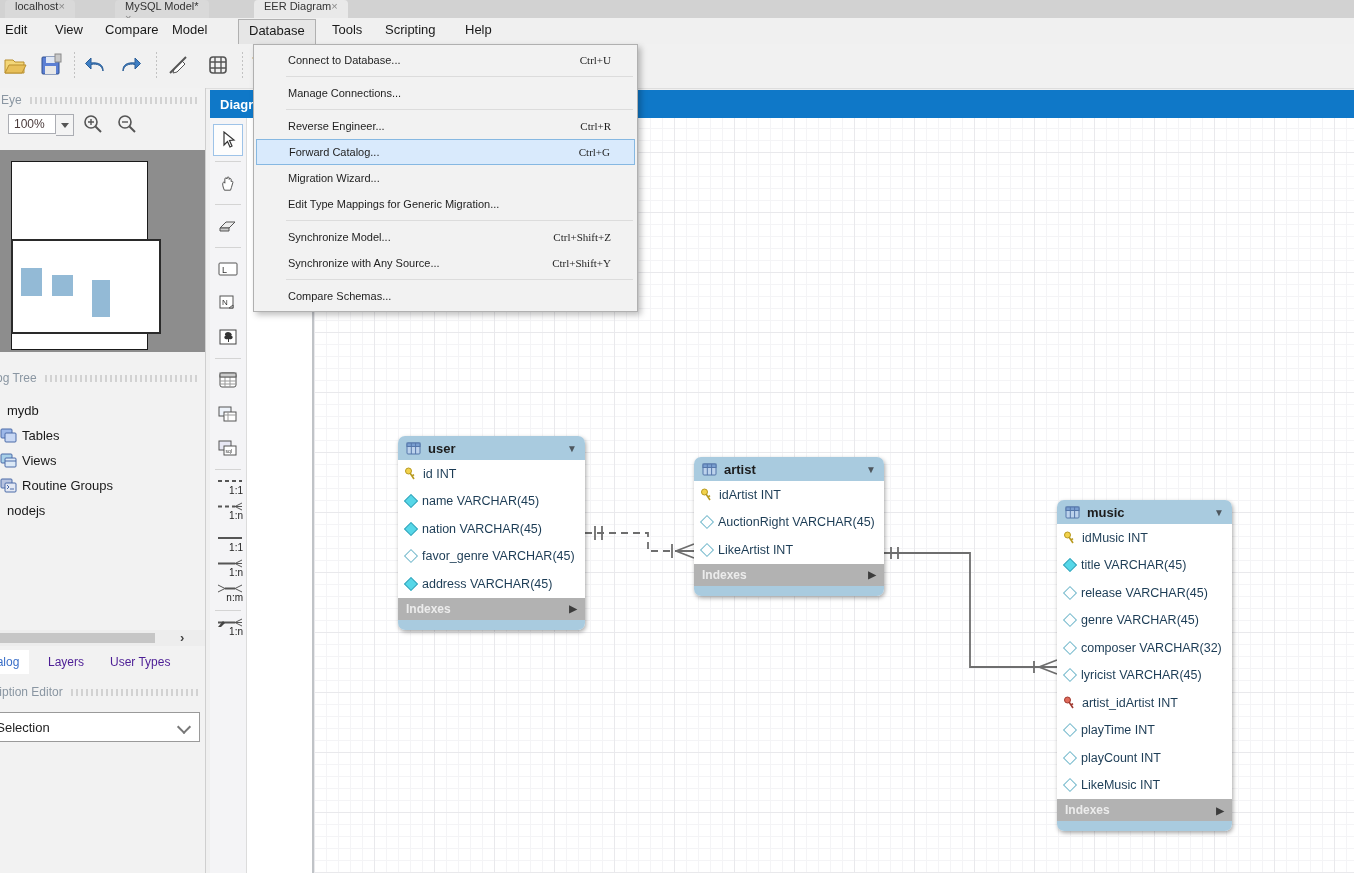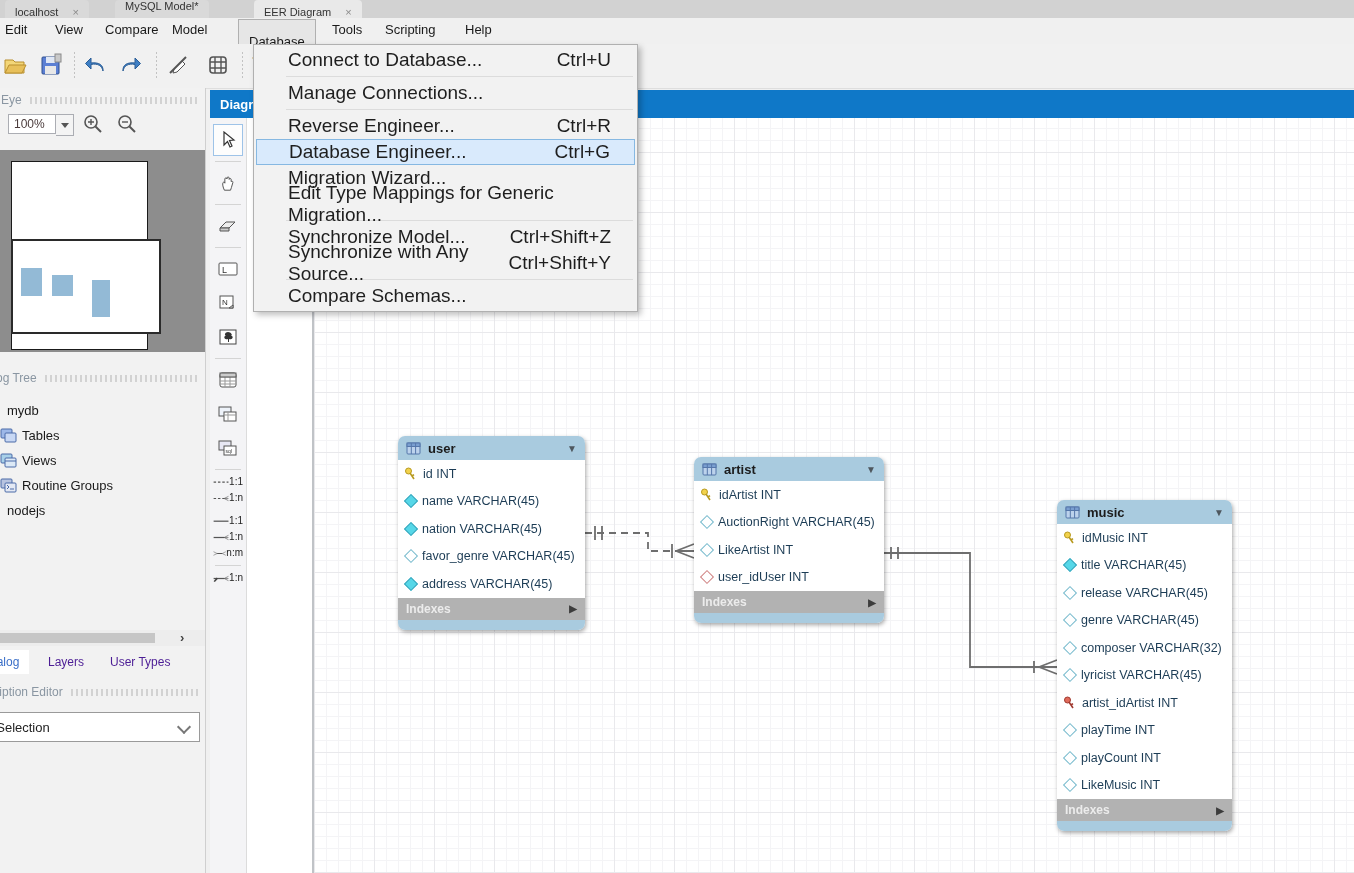--- a/index.html
+++ b/index.html
@@ -2,30 +2,30 @@
 <html><head>
 <meta charset="utf-8">
 <style>
   html,body{margin:0;padding:0;width:1354px;height:873px;overflow:hidden;
     font-family:"Liberation Sans",sans-serif;background:#f0f0f0;}
   #app{position:absolute;left:-40px;top:0;width:1394px;height:873px;background:#f0f0f0;}
   .abs{position:absolute;}
 
   
   #tabbar{left:0;top:0;width:1394px;height:18px;background:#d2d2d2;}
-  .wtab{position:absolute;top:0;height:18px;display:flex;align-items:flex-end;gap:14px;
+  .wtab{position:absolute;top:0;height:18px;display:flex;align-items:flex-start;
         padding:0 10px;font-size:11px;color:#333;background:#d9d9d9;border-radius:4px 4px 0 0;}
   .wtab .x{color:#8a8a8a;font-size:11px;}
   .wtab.active{background:#e9e9e9;margin-left:6px;}
 
   
   #menubar{left:0;top:18px;width:1394px;height:26px;background:#f0f0f0;font-size:13px;color:#1a1a1a;}
   .mbi{position:absolute;top:4px;}
   .mbi.open{background:#e6e6e6;border:1px solid #b0b0b0;border-bottom:none;
-            padding:14px 10px 6px 10px;top:1px;}
+            padding:3px 10px 6px 10px;top:1px;}
 
   
   #toolbar{left:0;top:44px;width:1394px;height:44px;background:#f1f1f1;border-bottom:1px solid #dedede;}
   .tbico{position:absolute;top:8px;width:26px;height:26px;}
   .tbsep{position:absolute;top:8px;width:1px;height:26px;
          background:repeating-linear-gradient(0deg,#c2c2c2 0 2px,transparent 2px 4px);}
 
   
   #leftpanel{left:0;top:88px;width:245px;height:785px;background:#f2f2f2;border-right:1px solid #cfcfcf;}
   .phdr{position:absolute;left:0;width:245px;height:20px;display:flex;align-items:center;
@@ -60,21 +60,21 @@
         border-bottom:2px solid #777;transform:rotate(45deg);}
 
   
   #bluebar{left:250px;top:90px;width:1144px;height:28px;background:#0f78c8;display:flex;align-items:center;}
   #bluebar .cap{color:#fff;font-size:13px;font-weight:bold;padding-left:10px;}
   #vtools{left:250px;top:118px;width:37px;height:755px;background:#f4f4f6;border-right:1px solid #dcdcdc;
           display:flex;flex-direction:column;align-items:center;padding-top:5px;box-sizing:border-box;}
   .vt{width:30px;height:32px;display:flex;align-items:center;justify-content:center;margin:1px 0;}
   .vt.sel{border:1px solid #9ec3e8;background:#fdfdfd;box-sizing:border-box;}
   .vtsep{width:26px;height:1px;background:#d4d4d4;margin:4px 0;}
-  .reltool{display:flex;flex-direction:row;align-items:flex-end;width:30px;margin:3px 16px;text-align:center;}
+  .reltool{display:flex;flex-direction:column;align-items:flex-end;width:30px;margin:3px 16px;text-align:center;}
   .rline{width:26px;height:9px;}
   .rlbl{font-size:10px;color:#222;line-height:10px;}
   #offpage{left:287px;top:118px;width:65px;height:755px;background:#ffffff;}
   #gridpage{left:352px;top:118px;width:1042px;height:755px;background-color:#fff;border-left:2px solid #c0c3c7;
     background-image:
       repeating-linear-gradient(0deg,#e9e9ec 0,#e9e9ec 1px,transparent 1px,transparent 60px),
       repeating-linear-gradient(90deg,#e9e9ec 0,#e9e9ec 1px,transparent 1px,transparent 60px),
       repeating-linear-gradient(0deg,#f4f4f6 0,#f4f4f6 1px,transparent 1px,transparent 12px),
       repeating-linear-gradient(90deg,#f4f4f6 0,#f4f4f6 1px,transparent 1px,transparent 12px);}
 
@@ -93,22 +93,22 @@
   .estrip{height:10px;background:#a9cbdf;border-radius:0 0 7px 7px;}
   .ic-key,.ic-keyred{width:13px;height:13px;flex:0 0 13px;}
   .dia{width:8px;height:8px;transform:rotate(45deg);flex:0 0 8px;margin-left:2px;}
   .dia.f{background:#56d7e8;border:1px solid #3aa4ba;}
   .dia.h{background:#fff;border:1px solid #74b9cc;}
   .dia.r{background:#fff;border:1px solid #cf8080;}
 
   
   #dbmenu{left:293px;top:44px;width:383px;background:#f2f2f2;border:1px solid #b0b0b0;
           box-shadow:3px 3px 6px rgba(0,0,0,.25);z-index:100;padding:2px 0;}
-  .mi{height:26px;display:flex;align-items:center;padding:0 26px 0 34px;font-size:19px;color:#1e1e1e;}
-  .mi .sc{margin-left:auto;}
+  .mi{height:26px;display:flex;align-items:center;padding:0 26px 0 34px;font-size:11px;color:#1e1e1e;}
+  .mi .sc{margin-left:auto;font-family:Liberation Serif, serif;}
   .mi.hl{background:#d9eafc;border:1px solid #86b8e2;box-sizing:border-box;margin:0 2px;
          padding:0 24px 0 32px;}
   .msep{height:1px;background:#dcdcdc;margin:3px 4px 3px 32px;}
 
   svg{display:block;}
   #wires{left:0;top:0;width:1394px;height:873px;z-index:5;pointer-events:none;}
 </style>
 </head>
 <body>
 
@@ -481,24 +481,20 @@
           <span>idArtist INT</span>
         </div>
       <div class="erow">
           <span class="dia h"></span>
           <span>AuctionRight VARCHAR(45)</span>
         </div>
       <div class="erow">
           <span class="dia h"></span>
           <span>LikeArtist INT</span>
         </div>
-      <div class="erow">
-          <span class="dia r"></span>
-          <span>user_idUser INT</span>
-        </div>
     </div>
     <div class="efoot">
       <span>Indexes</span>
       <span class="fa">▶</span>
     </div>
     <div class="estrip"></div>
   </div>
 
   <div class="etable" style="left:1097px;top:500px;width:175px;">
     <div class="ehead">
@@ -574,21 +570,21 @@
     <div class="mi">
       <span>Manage Connections...</span>
       <span class="sc"></span>
     </div>
     <div class="msep"></div>
     <div class="mi">
       <span>Reverse Engineer...</span>
       <span class="sc">Ctrl+R</span>
     </div>
     <div class="mi hl">
-      <span>Database Engineer...</span>
+      <span>Forward Catalog...</span>
       <span class="sc">Ctrl+G</span>
     </div>
     <div class="mi">
       <span>Migration Wizard...</span>
       <span class="sc"></span>
     </div>
     <div class="mi">
       <span>Edit Type Mappings for Generic Migration...</span>
       <span class="sc"></span>
     </div>

